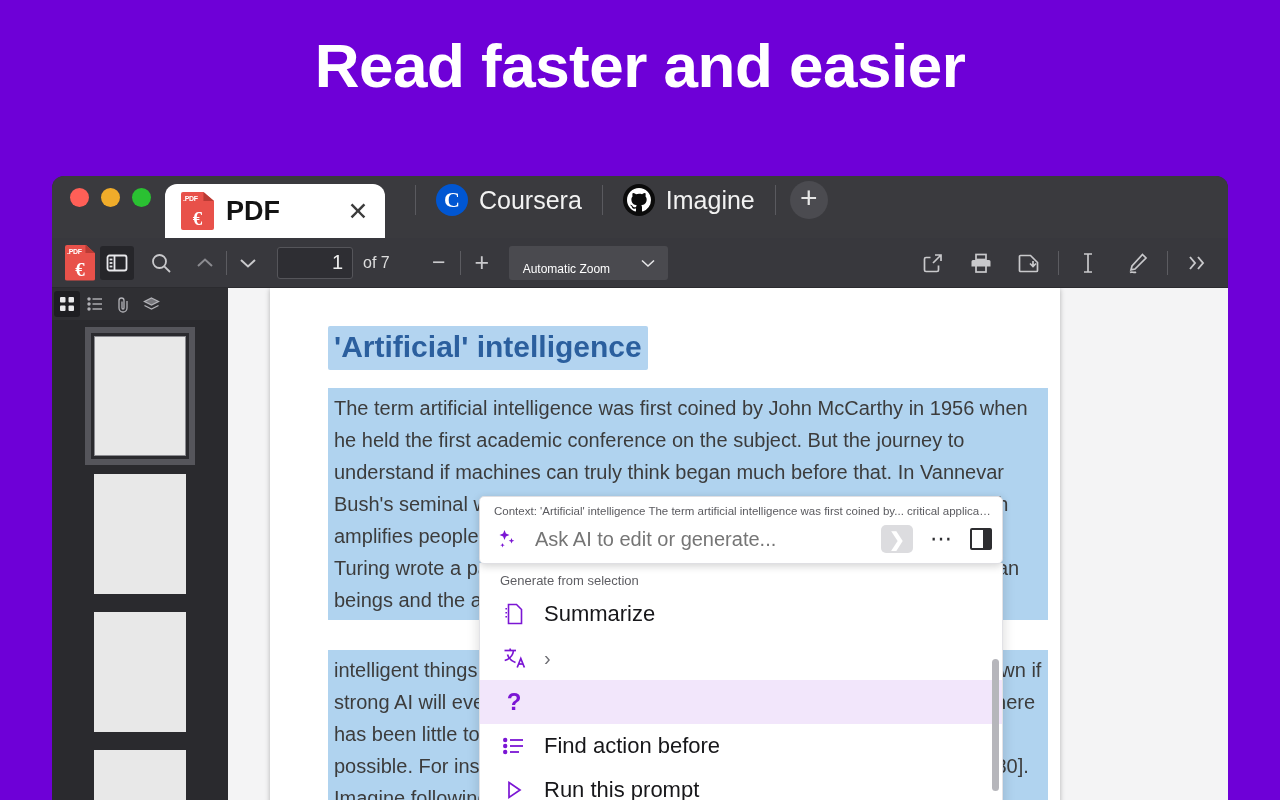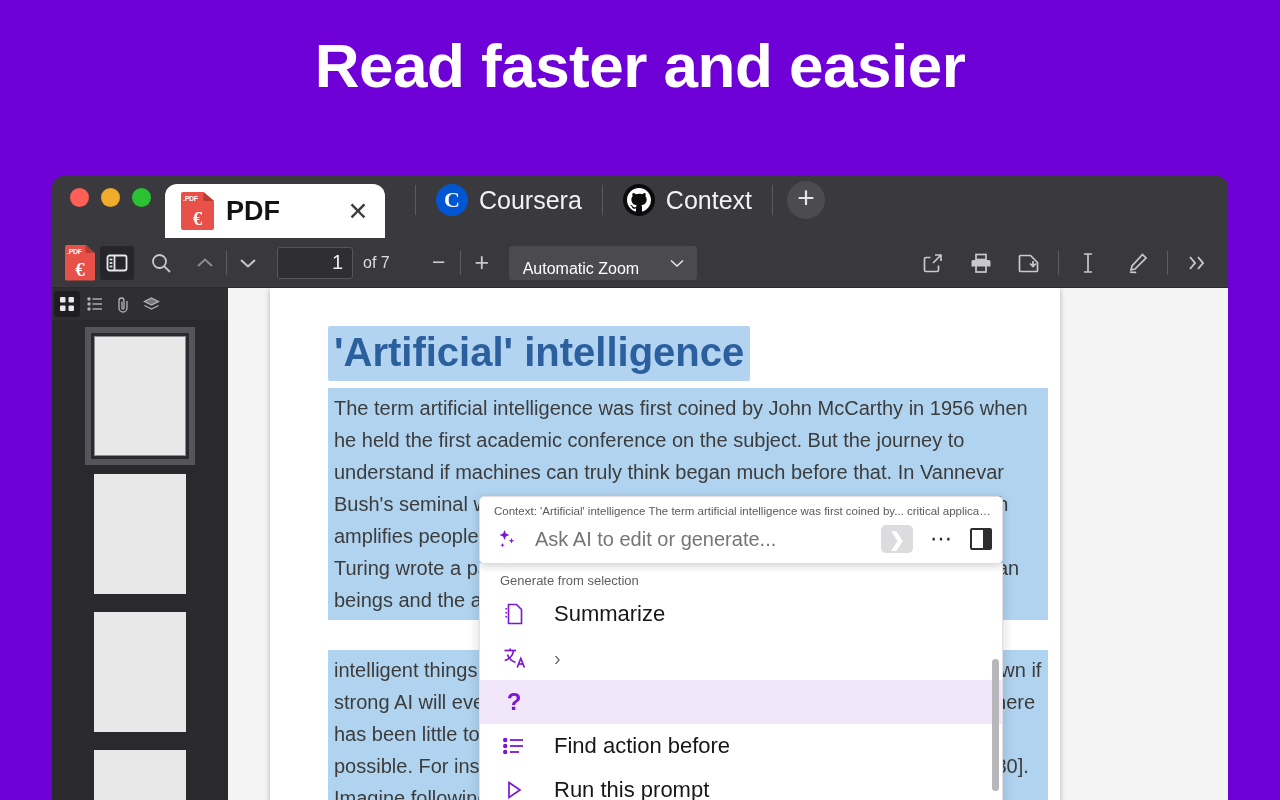--- a/index.html
+++ b/index.html
@@ -157,21 +157,21 @@
     border: 1px solid #55555a; border-radius: 3px;
     color: #ededed; font-size: 20px; text-align: right;
     padding-right: 9px; line-height: 30px;
   }
   .ofcount { color: #dedede; font-size: 16px; margin-left: 10px; }
   .zoomsel {
     height: 34px; background: #4a4a4f; border-radius: 3px;
     display: flex; align-items: center; gap: 30px;
     padding: 0 12px 0 14px; cursor: pointer;
   }
-  .zoomsel .lbl { color: #ffffff; font-size: 16px; margin-top: 12px; }
+  .zoomsel .lbl { color: #ffffff; font-size: 12px; margin-top: 12px; }
   .spacer { flex: 1; }
 
   
   .pdfbody { display: flex; height: 512px; }
   .sidebar { width: 176px; background: #2a2a2e; }
   .sidebar-tabs {
     height: 32px; display: flex; align-items: center; gap: 2px;
     background: #2f2f33; padding-left: 2px;
   }
   .sb-tab {
@@ -191,21 +191,21 @@
   .viewer {
     flex: 1; background: #f4f4f5; position: relative; overflow: hidden;
   }
   .page {
     position: absolute; left: 42px; top: 0; width: 790px; min-height: 560px;
     background: #ffffff;
     box-shadow: 0 1px 5px rgba(0,0,0,0.28);
   }
   .doc-h1 {
     position: absolute; left: 58px; top: 38px;
-    font-size: 40px; font-weight: bold; color: #2b5f9e;
+    font-size: 30px; font-weight: bold; color: #2b5f9e;
     background: #b3d4f0; padding: 4px 6px 6px 6px; border-radius: 2px;
     white-space: nowrap;
   }
   .doc-para {
     position: absolute; left: 58px; width: 720px;
     background: #b0d3ef;
     font-size: 20px; line-height: 32px; color: #3c3c3c;
     padding: 4px 6px;
   }
   .doc-para.p1 { top: 100px; }
@@ -259,21 +259,21 @@
     background: #ffffff;
     border: 1px solid #e2e2e6;
     border-top: none;
     box-shadow: 0 4px 12px rgba(0,0,0,0.16);
     position: relative; z-index: 2;
     padding-bottom: 2px;
     max-height: 338px; overflow: hidden;
   }
   .menu-section { font-size: 13px; color: #5e5e63; padding: 10px 0 4px 20px; }
   .menu-item {
-    display: flex; align-items: center; gap: 28px;
+    display: flex; align-items: center; gap: 18px;
     height: 44px; padding: 0 18px 0 22px; cursor: pointer;
     font-size: 22px; color: #17171a;
   }
   .menu-item .mi-icon {
     width: 24px; flex: none; display: flex; align-items: center;
     justify-content: center; color: #7b16d4;
   }
   .menu-item .mi-label { flex: 1; }
   .menu-item .mi-chevron { color: #6f6f74; font-size: 20px; }
   .menu-item.hl { background: #f2e6fb; }
@@ -316,21 +316,21 @@
         <span class="c-icon">C</span>
         <span class="shortcut-label">Coursera</span>
       </div>
       <span class="sep"></span>
       <div class="shortcut">
         <span class="gh-icon">
           <svg width="24" height="24" viewBox="0 0 16 16" fill="#ffffff">
               <path d="M8 0C3.58 0 0 3.58 0 8c0 3.54 2.29 6.53 5.47 7.59.4.07.55-.17.55-.38 0-.19-.01-.82-.01-1.49-2.01.37-2.53-.49-2.69-.94-.09-.23-.48-.94-.82-1.13-.28-.15-.68-.52-.01-.53.63-.01 1.08.58 1.23.82.72 1.21 1.87.87 2.33.66.07-.52.28-.87.51-1.07-1.78-.2-3.64-.89-3.64-3.95 0-.87.31-1.59.82-2.15-.08-.2-.36-1.02.08-2.12 0 0 .67-.21 2.2.82a7.4 7.4 0 0 1 2-.27c.68 0 1.36.09 2 .27 1.53-1.04 2.2-.82 2.2-.82.44 1.1.16 1.92.08 2.12.51.56.82 1.27.82 2.15 0 3.07-1.87 3.75-3.65 3.95.29.25.54.73.54 1.48 0 1.07-.01 1.93-.01 2.2 0 .21.15.46.55.38A8.01 8.01 0 0 0 16 8c0-4.42-3.58-8-8-8z"></path>
             </svg>
         </span>
-        <span class="shortcut-label">Context</span>
+        <span class="shortcut-label">Imagine</span>
       </div>
       <span class="sep"></span>
       <div style="padding:0 14px;">
         <div class="plus-btn">+</div>
       </div>
     </div>
   </div>
 
   <div class="pdftoolbar">
     <div style="width:40px;display:flex;align-items:center;justify-content:center;">

